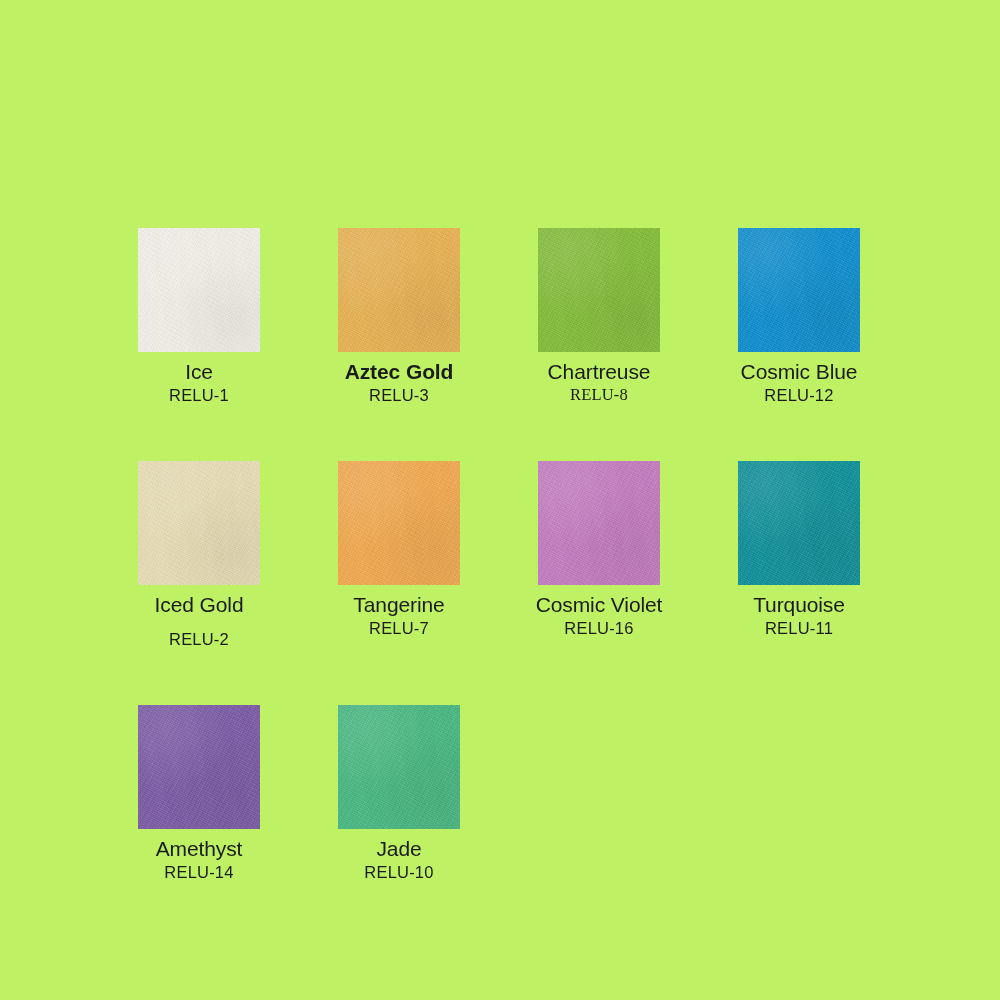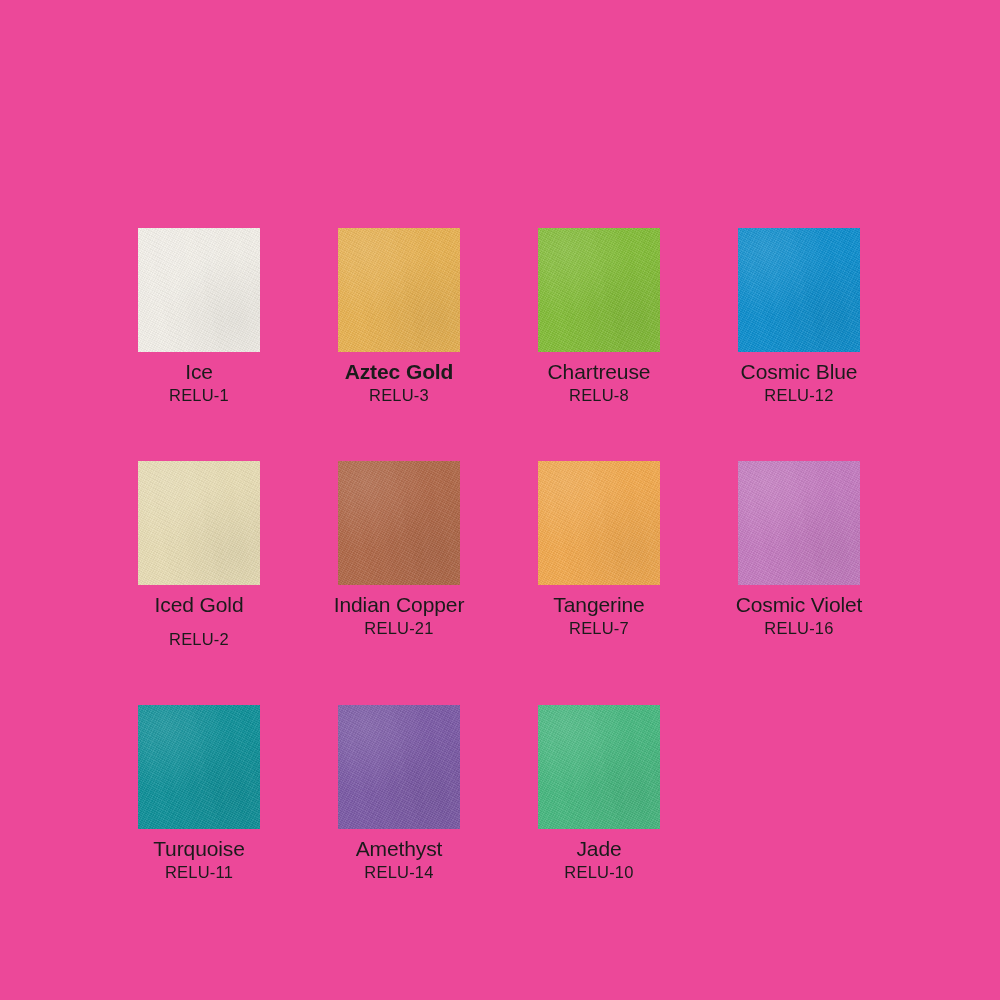--- a/index.html
+++ b/index.html
@@ -13,21 +13,21 @@
     height: 1000px;
     font-family: "Liberation Sans", sans-serif;
     -webkit-font-smoothing: antialiased;
     overflow: hidden;
   }
 
   #swatch-board {
     position: relative;
     width: 1000px;
     height: 1000px;
-    background: #ec4899;
+    background: #bef264;
   }
 
   .swatch-grid {
     position: absolute;
     left: 138px;
     top: 228px;
     width: 722px;
     display: grid;
     grid-template-columns: repeat(4, 122px);
     column-gap: 78px;
@@ -111,36 +111,31 @@
         <div class="swatch-code" style="color: rgb(27, 27, 27);">RELU-1</div>
       </div>
       <div class="swatch-cell">
         <div class="swatch-chip" style="background-color: rgb(232, 178, 82);"></div>
         <div class="swatch-name" style="color: rgb(27, 27, 27); font-weight: bold;">Aztec Gold</div>
         <div class="swatch-code" style="color: rgb(27, 27, 27);">RELU-3</div>
       </div>
       <div class="swatch-cell">
         <div class="swatch-chip" style="background-color: rgb(131, 189, 56);"></div>
         <div class="swatch-name" style="color: rgb(27, 27, 27);">Chartreuse</div>
-        <div class="swatch-code" style="color: rgb(27, 27, 27);">RELU-8</div>
+        <div class="swatch-code" style="color: rgb(27, 27, 27); font-family: Liberation Serif, serif;">RELU-8</div>
       </div>
       <div class="swatch-cell">
         <div class="swatch-chip" style="background-color: rgb(13, 142, 206);"></div>
         <div class="swatch-name" style="color: rgb(27, 27, 27);">Cosmic Blue</div>
         <div class="swatch-code" style="color: rgb(27, 27, 27);">RELU-12</div>
       </div>
       <div class="swatch-cell">
         <div class="swatch-chip" style="background-color: rgb(232, 221, 181);"></div>
         <div class="swatch-name" style="color: rgb(27, 27, 27);">Iced Gold</div>
         <div class="swatch-code" style="color: rgb(27, 27, 27); margin-top: 12px;">RELU-2</div>
-      </div>
-      <div class="swatch-cell">
-        <div class="swatch-chip" style="background-color: rgb(176, 104, 72);"></div>
-        <div class="swatch-name" style="color: rgb(27, 27, 27);">Indian Copper</div>
-        <div class="swatch-code" style="color: rgb(27, 27, 27);">RELU-21</div>
       </div>
       <div class="swatch-cell">
         <div class="swatch-chip" style="background-color: rgb(242, 169, 78);"></div>
         <div class="swatch-name" style="color: rgb(27, 27, 27);">Tangerine</div>
         <div class="swatch-code" style="color: rgb(27, 27, 27);">RELU-7</div>
       </div>
       <div class="swatch-cell">
         <div class="swatch-chip" style="background-color: rgb(196, 123, 192);"></div>
         <div class="swatch-name" style="color: rgb(27, 27, 27);">Cosmic Violet</div>
         <div class="swatch-code" style="color: rgb(27, 27, 27);">RELU-16</div>

